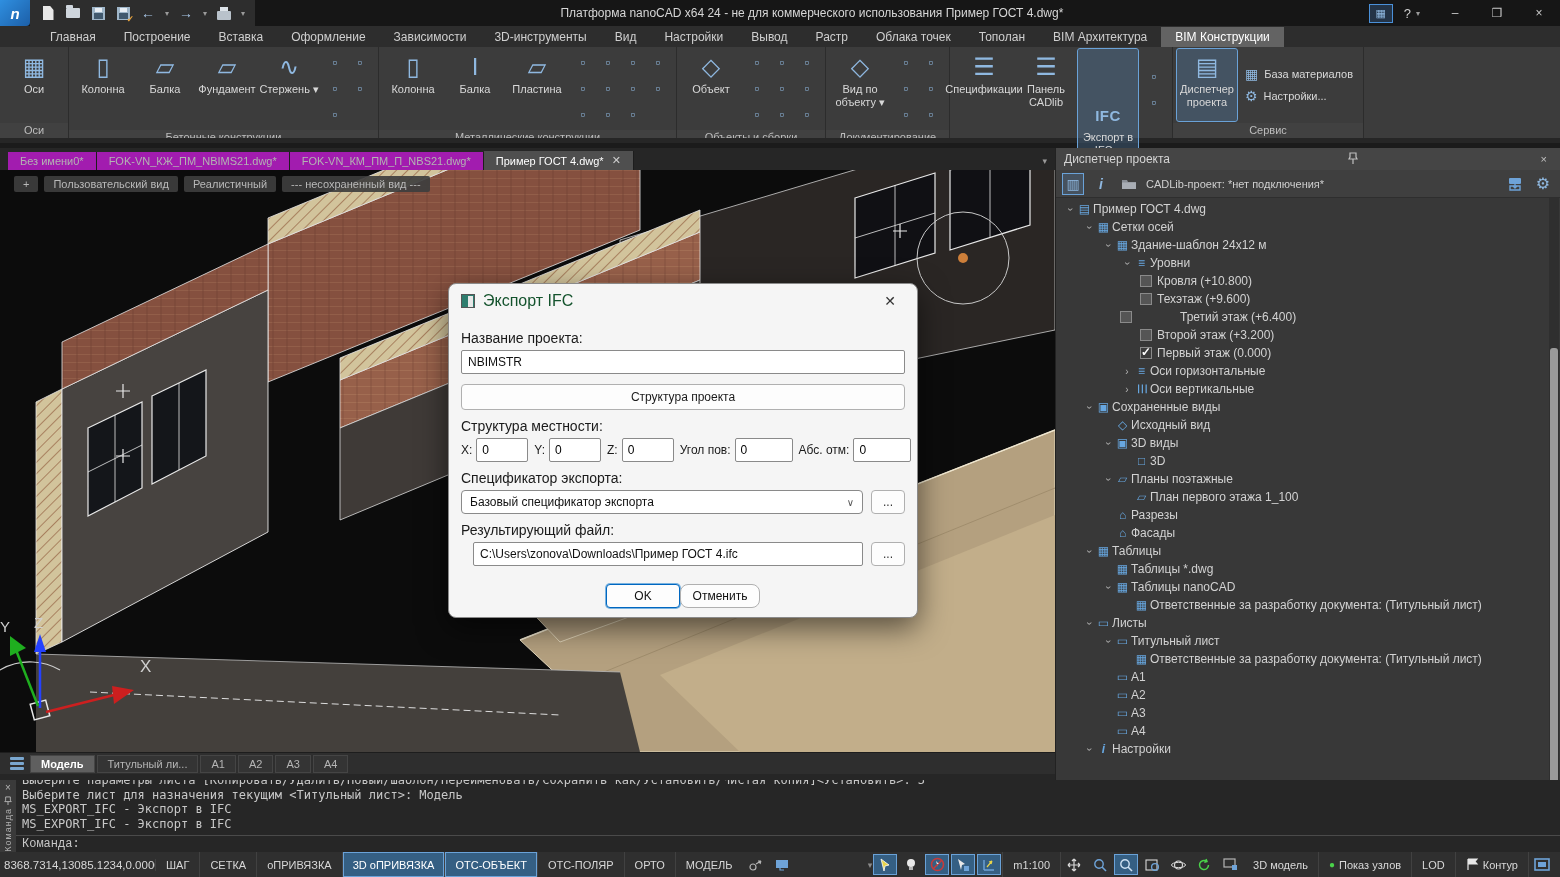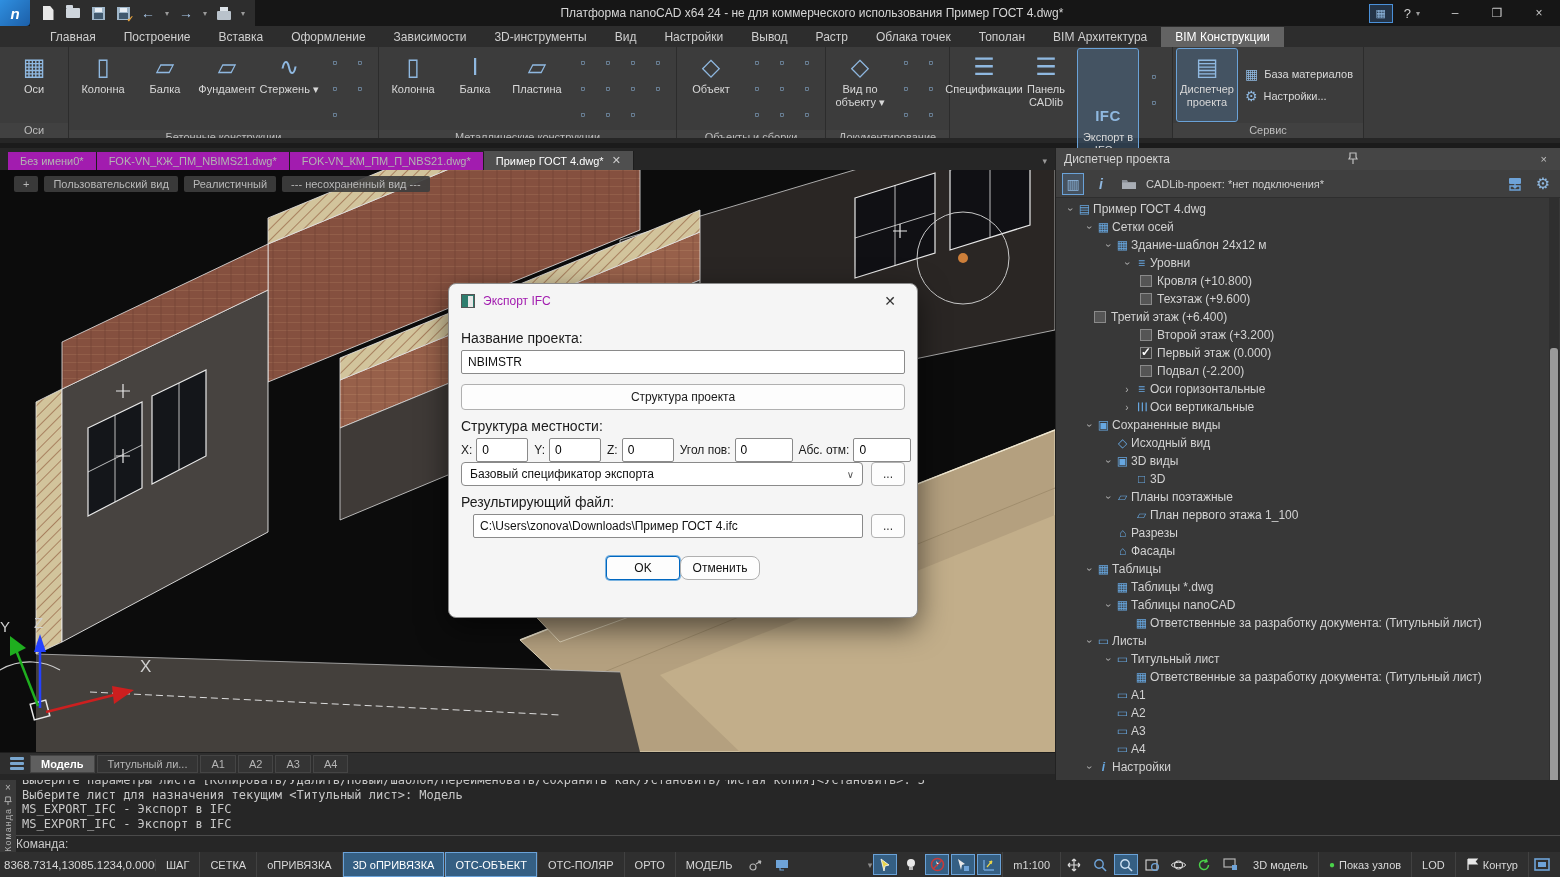--- a/index.html
+++ b/index.html
@@ -91,39 +91,39 @@
   #vscroll { position:absolute; right:1px; top:0; width:10px; height:100%; background:#2f2f2f; }
   #vthumb { position:absolute; right:1px; top:150px; width:8px; height:440px; background:#9a9a9a; border-radius:3px; }
 
   
   #cmd { position:absolute; left:0; top:780px; width:1560px; height:72px; background:#262626; display:flex; }
   #cmd-side { width:16px; background:#3a3a3a; display:flex; flex-direction:column; align-items:center; color:#b5b5b5; font-size:10px; padding-top:2px; gap:3px; }
   #cmd-vert { writing-mode:vertical-rl; transform:rotate(180deg); font-size:9px; color:#b0b0b0; letter-spacing:1px; }
   #cmd-main { flex:1; display:flex; flex-direction:column; overflow:hidden; }
   #cmd-lines { flex:1; overflow:hidden; padding-left:6px; margin-top:-7px; }
   .cline { font-family:"DejaVu Sans Mono", monospace; font-size:12px; color:#c8c8c8; line-height:14.5px; white-space:nowrap; }
-  #cmd-prompt { height:17px; border-top:1px solid #4a4a4a; font-family:Liberation Sans, sans-serif; font-size:12px; color:#c8c8c8; line-height:16px; }
+  #cmd-prompt { height:17px; border-top:1px solid #4a4a4a; font-family:Liberation Mono, monospace; font-size:12px; color:#c8c8c8; padding-left:6px; line-height:16px; }
 
   
   #status { position:absolute; left:0; top:852px; width:1560px; height:25px; background:#2f2f2f; display:flex; align-items:center; font-size:11px; color:#d8d8d8; }
   .sseg { padding:0 10px; height:25px; display:flex; align-items:center; border-right:1px solid #414141; white-space:nowrap; cursor:pointer; }
   #scoords { width:156px; overflow:hidden; border-right:1px solid #414141; padding:0 4px; font-size:11.5px; }
   .sseg.on { background:#355f83; box-shadow:inset 0 0 0 1px #6aa2d8; color:#fff; }
   .sic { width:24px; height:21px; margin:0 1px; display:flex; align-items:center; justify-content:center; cursor:pointer; }
   .sic.on { background:#355f83; box-shadow:inset 0 0 0 1px #6aa2d8; }
   .sic svg { display:block; }
   .grn { color:#4ad24a; font-size:10px; margin-right:4px; }
   .spacer { flex:1; }
 
   
   #dialog { position:absolute; left:448px; top:283px; width:470px; height:335px; background:#f5f5f5; border:1px solid #8a8a8a; border-radius:8px; box-shadow:0 10px 30px rgba(0,0,0,.55); z-index:20; }
   #dlg-title { height:34px; display:flex; align-items:center; padding:0 12px; }
   #dlg-ic { width:14px; height:14px; background:#2e7d6e; border:1px solid #555; margin-right:8px; position:relative; }
   #dlg-ic::after { content:""; position:absolute; right:1px; top:1px; width:5px; height:11px; background:#e8e8e8; }
-  #dlg-title span.t { font-size:12px; color:#a21caf; }
+  #dlg-title span.t { font-size:16px; color:#14532d; }
   #dlg-close { margin-left:auto; font-size:14px; color:#333; width:30px; text-align:center; cursor:pointer; }
   #dlg-body { padding:4px 12px 0 12px; }
   .dlabel { font-size:14px; color:#1a1a1a; margin:8px 0 4px 0; }
   .dinput { width:100%; height:24px; background:#fff; border:1px solid #8a8a8a; border-radius:2px; font-size:12px; color:#111; padding:0 6px; font-family:"Liberation Sans", sans-serif; }
   #dlg-structure { width:100%; height:26px; margin-top:10px; background:#fdfdfd; border:1px solid #b0b0b0; border-radius:4px; font-size:12px; color:#1a1a1a; cursor:pointer; font-family:"Liberation Sans", sans-serif; }
   #coords-row { display:flex; align-items:center; gap:6px; }
   .cfield { display:flex; align-items:center; gap:4px; }
   .cfield label { font-size:12px; color:#1a1a1a; white-space:nowrap; }
   .cfield input { height:24px; background:#fff; border:1px solid #8a8a8a; border-radius:2px; font-size:12px; padding:0 5px; font-family:"Liberation Sans", sans-serif; }
   .row { display:flex; gap:8px; align-items:center; }
@@ -495,35 +495,31 @@
         <span>Уровни</span>
       </div>
       <div class="trow" style="padding-left: 84px;">
         <span class="tchk"></span>
         <span>Кровля (+10.800)</span>
       </div>
       <div class="trow" style="padding-left: 84px;">
         <span class="tchk"></span>
         <span>Техэтаж (+9.600)</span>
       </div>
-      <div class="trow" style="padding-left: 38px;">
+      <div class="trow" style="padding-left: 64px; gap: 43px;">
         <span class="tchk"></span>
         <span>Третий этаж (+6.400)</span>
       </div>
       <div class="trow" style="padding-left: 84px;">
         <span class="tchk"></span>
         <span>Второй этаж (+3.200)</span>
       </div>
       <div class="trow" style="padding-left: 84px;">
         <span class="tchk on"></span>
         <span>Первый этаж (0.000)</span>
-      </div>
-      <div class="trow" style="padding-left: 84px;">
-        <span class="tchk"></span>
-        <span>Подвал (-2.200)</span>
       </div>
       <div class="trow" style="padding-left: 65px;">
         <span class="texp">›</span>
         <span class="tico">≡</span>
         <span>Оси горизонтальные</span>
       </div>
       <div class="trow" style="padding-left: 65px;">
         <span class="texp">›</span>
         <span class="tico rot">☰</span>
         <span>Оси вертикальные</span>
@@ -796,20 +792,21 @@
         </span>
         <span class="cfield">
           <label>Угол пов:</label>
           <input value="0" style="width: 58px;">
         </span>
         <span class="cfield">
           <label>Абс. отм:</label>
           <input value="0" style="width: 58px;">
         </span>
       </div>
+    <div class="dlabel">Спецификатор экспорта:</div>
     <div class="row">
       <div id="spec-select">
         <span>Базовый спецификатор экспорта</span>
           <span class="chev">∨</span>
       </div>
       <button class="browse">...</button>
     </div>
     <div class="dlabel">Результирующий файл:</div>
     <div class="row">
       <input class="dinput" style="flex: 1 1 0%; margin-left: 12px;" value="C:\Users\zonova\Downloads\Пример ГОСТ 4.ifc">

